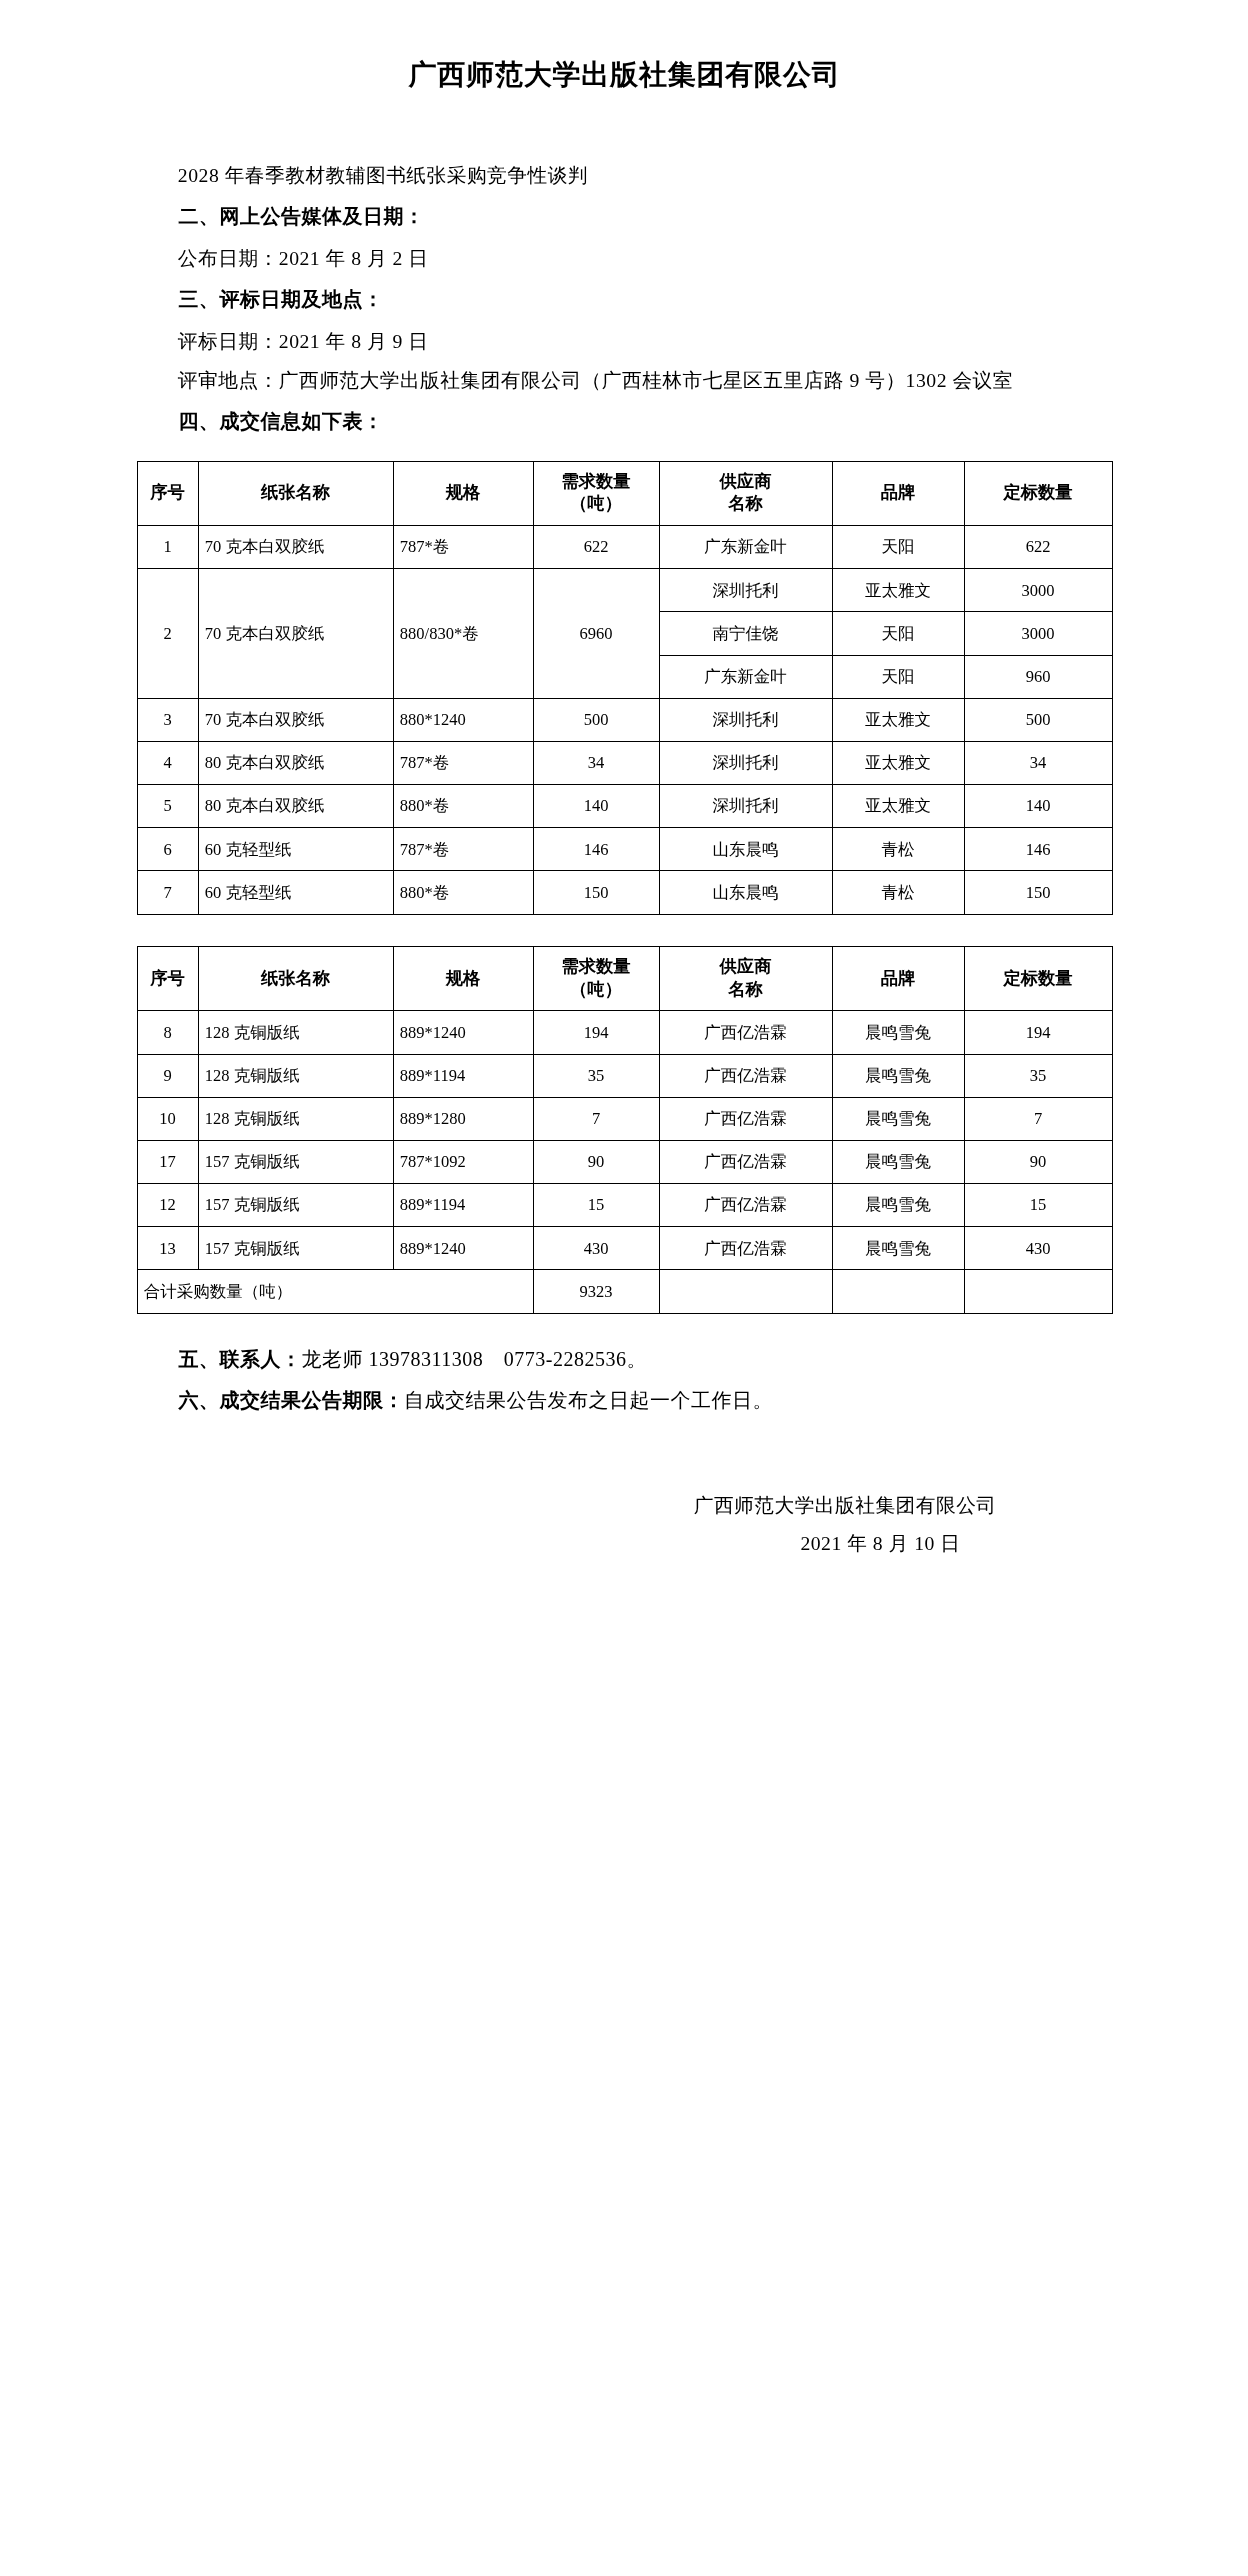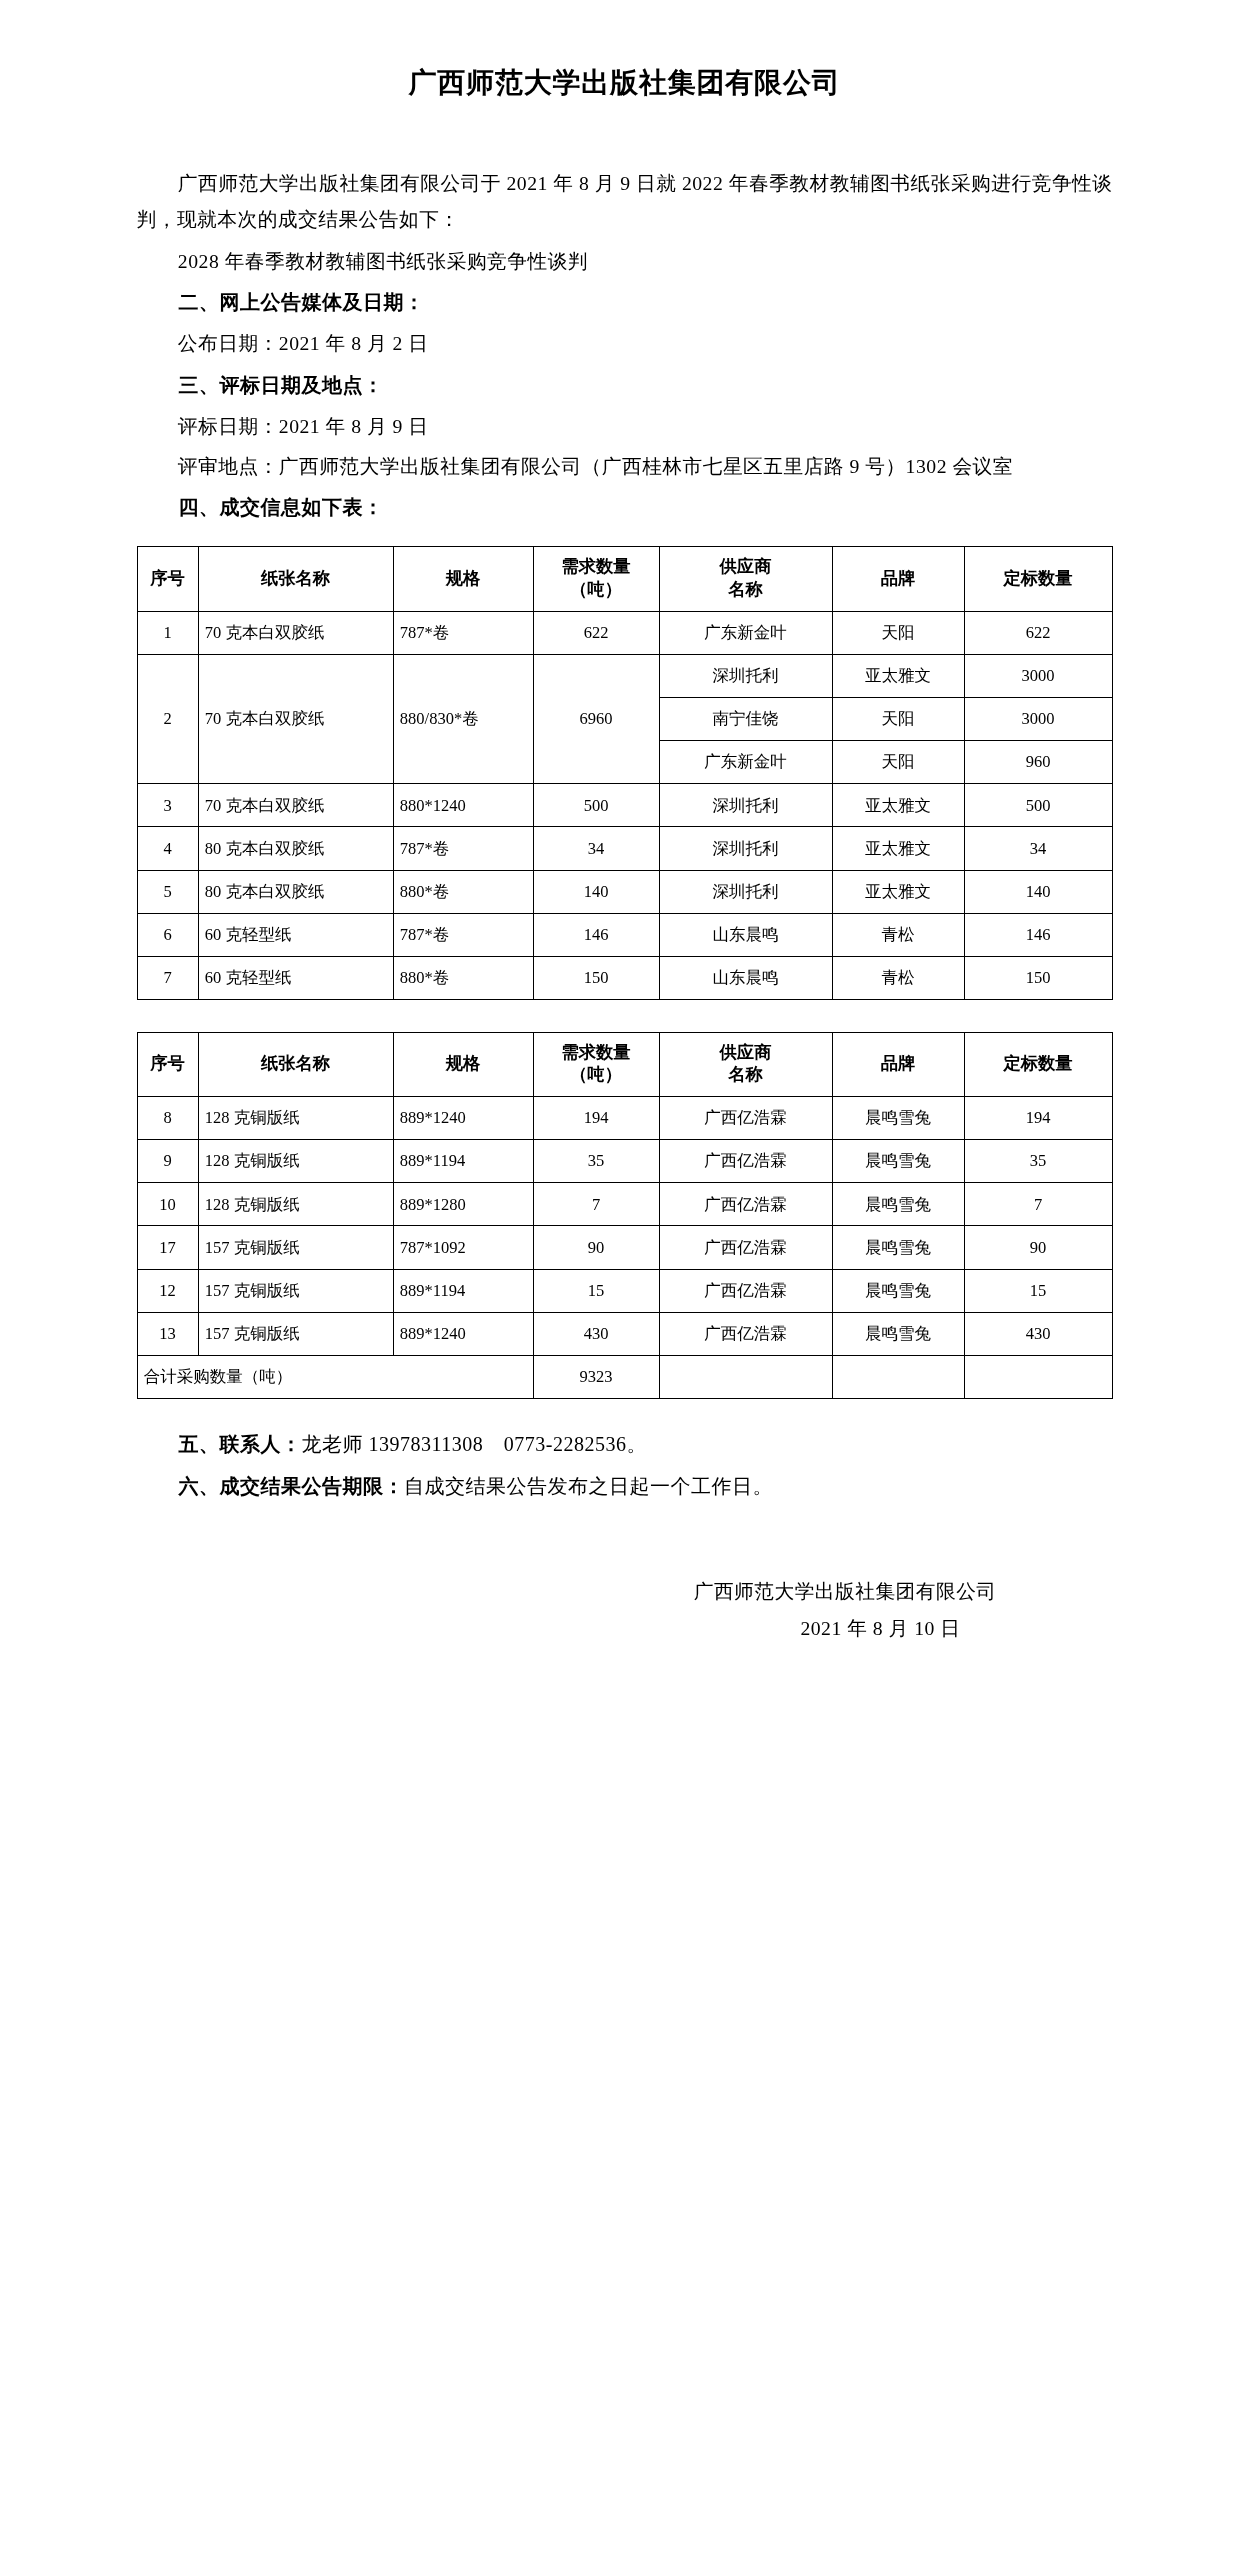--- a/index.html
+++ b/index.html
@@ -11,21 +11,21 @@
     width: 1249px;
     height: 2576px;
     font-family: "Liberation Serif", "DejaVu Serif", serif;
     color: #000000;
     position: relative;
     overflow: hidden;
   }
   .page {
     width: 1249px;
     height: 2576px;
-    padding: 16px;
+    padding: 8px;
     box-sizing: border-box;
     position: relative;
     border-radius: 16px;
   }
   .inner {
     margin: 0 auto;
     width: 976px;
     padding-top: 46px;
   }
 
@@ -136,21 +136,20 @@
 </head>
 <body>
 
 <div class="page">
   <div class="inner">
 
     <h1 class="doc-title">广西师范大学出版社集团有限公司</h1>
 
     <div class="body-wrap">
 
-      <p class="para indent">广西师范大学出版社集团有限公司于 2021 年 8 月 9 日就 2022 年春季教材教辅图书纸张采购进行竞争性谈判，现就本次的成交结果公告如下：</p>
 
       <p class="sub">2028 年春季教材教辅图书纸张采购竞争性谈判</p>
 
       <p class="head">二、网上公告媒体及日期：</p>
       <p class="sub">公布日期：2021 年 8 月 2 日</p>
 
       <p class="head">三、评标日期及地点：</p>
       <p class="sub">评标日期：2021 年 8 月 9 日</p>
       <p class="sub">评审地点：广西师范大学出版社集团有限公司（广西桂林市七星区五里店路 9 号）1302 会议室</p>
 

